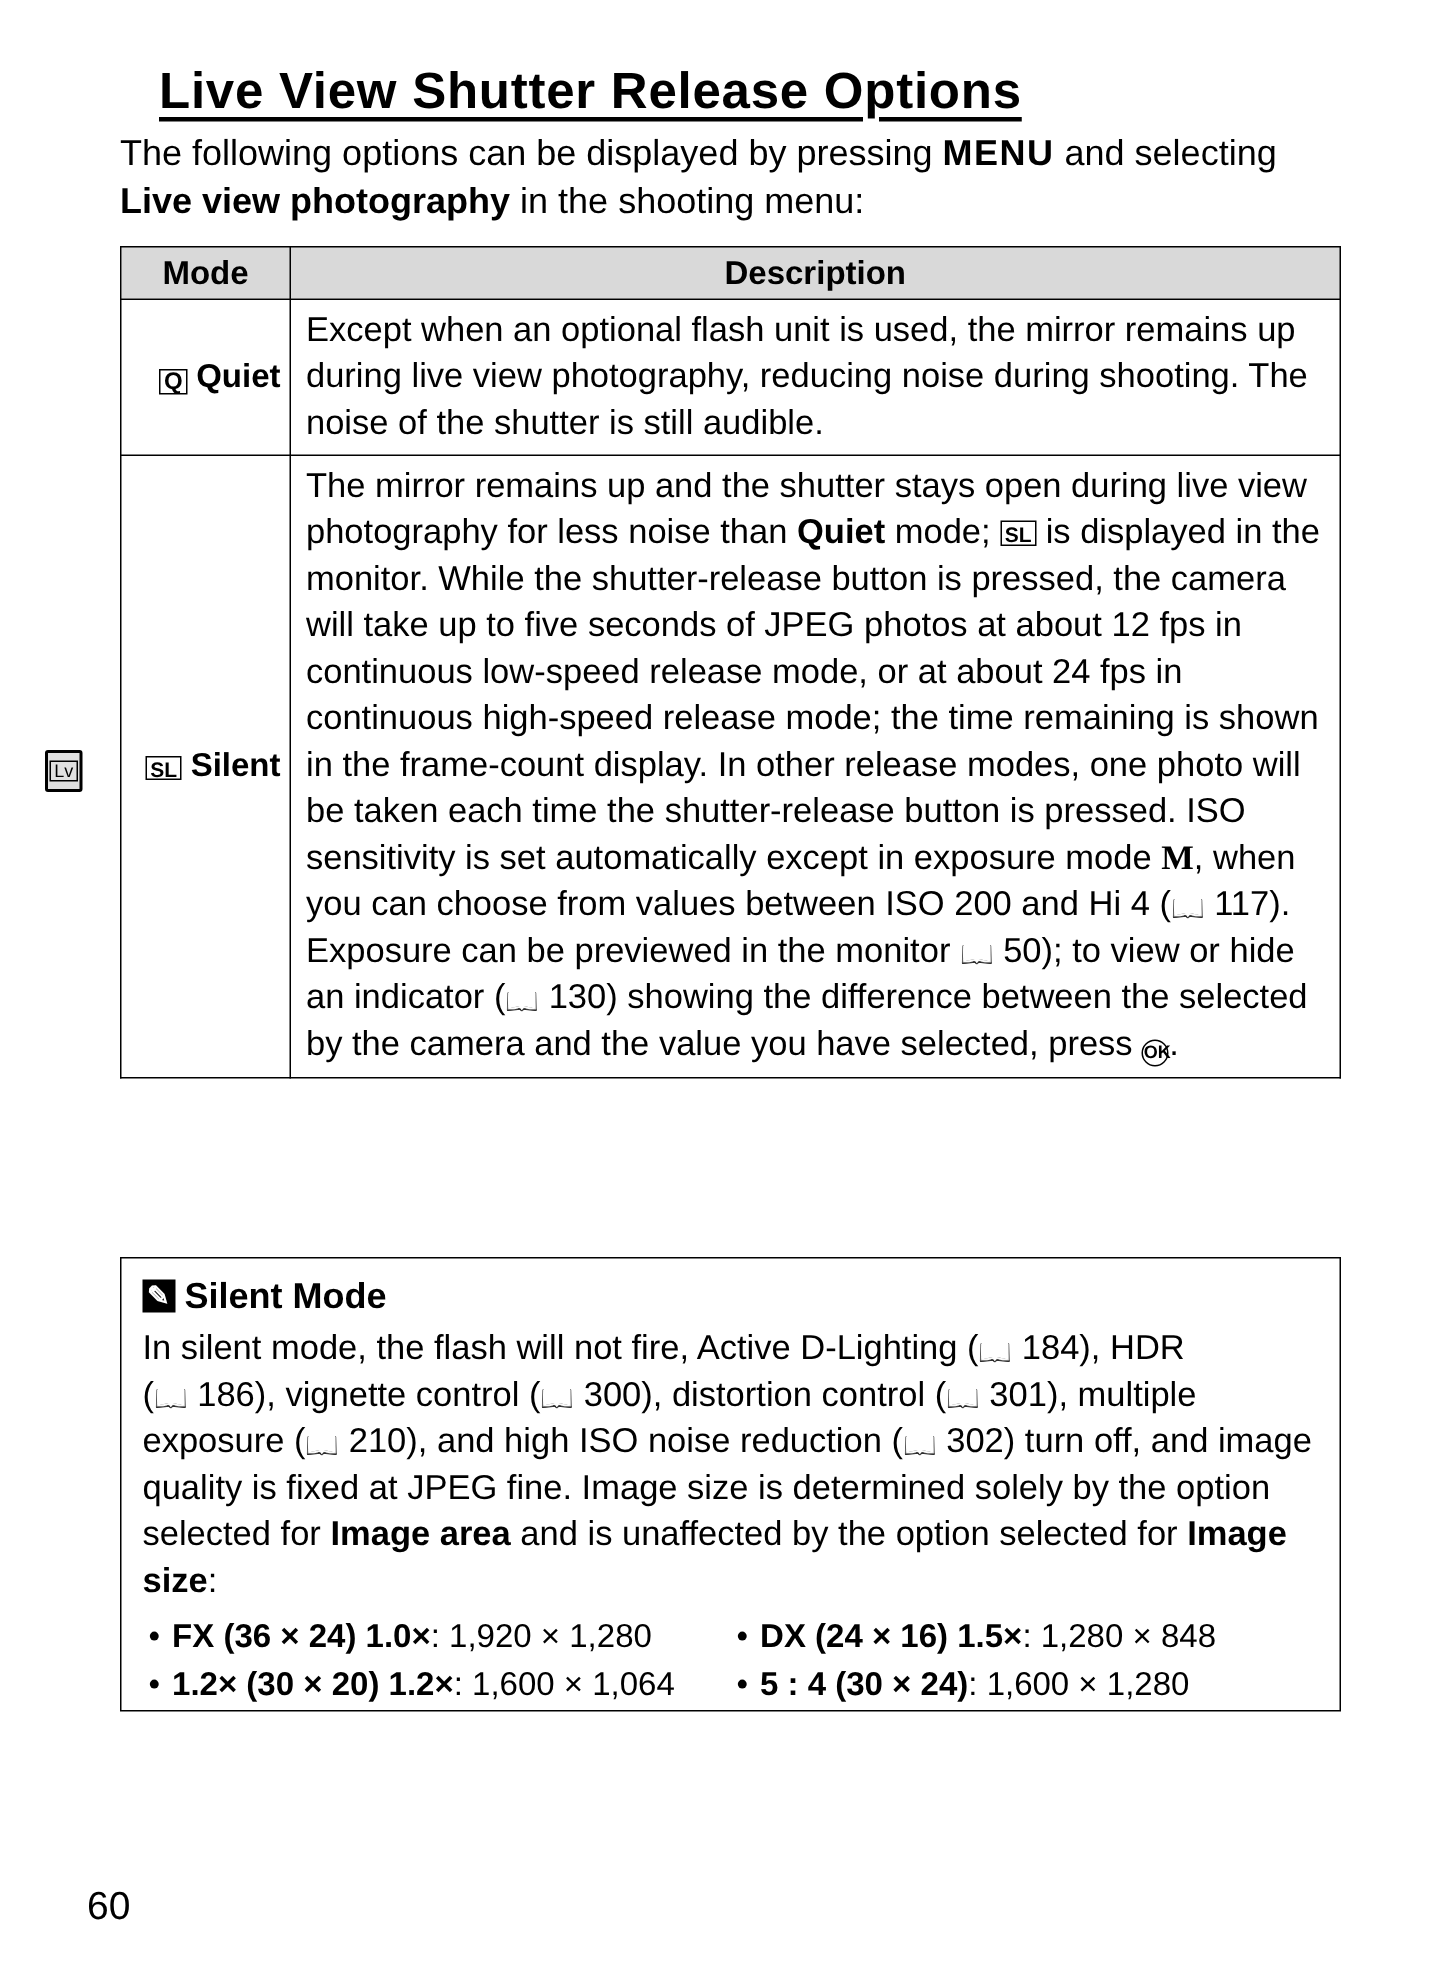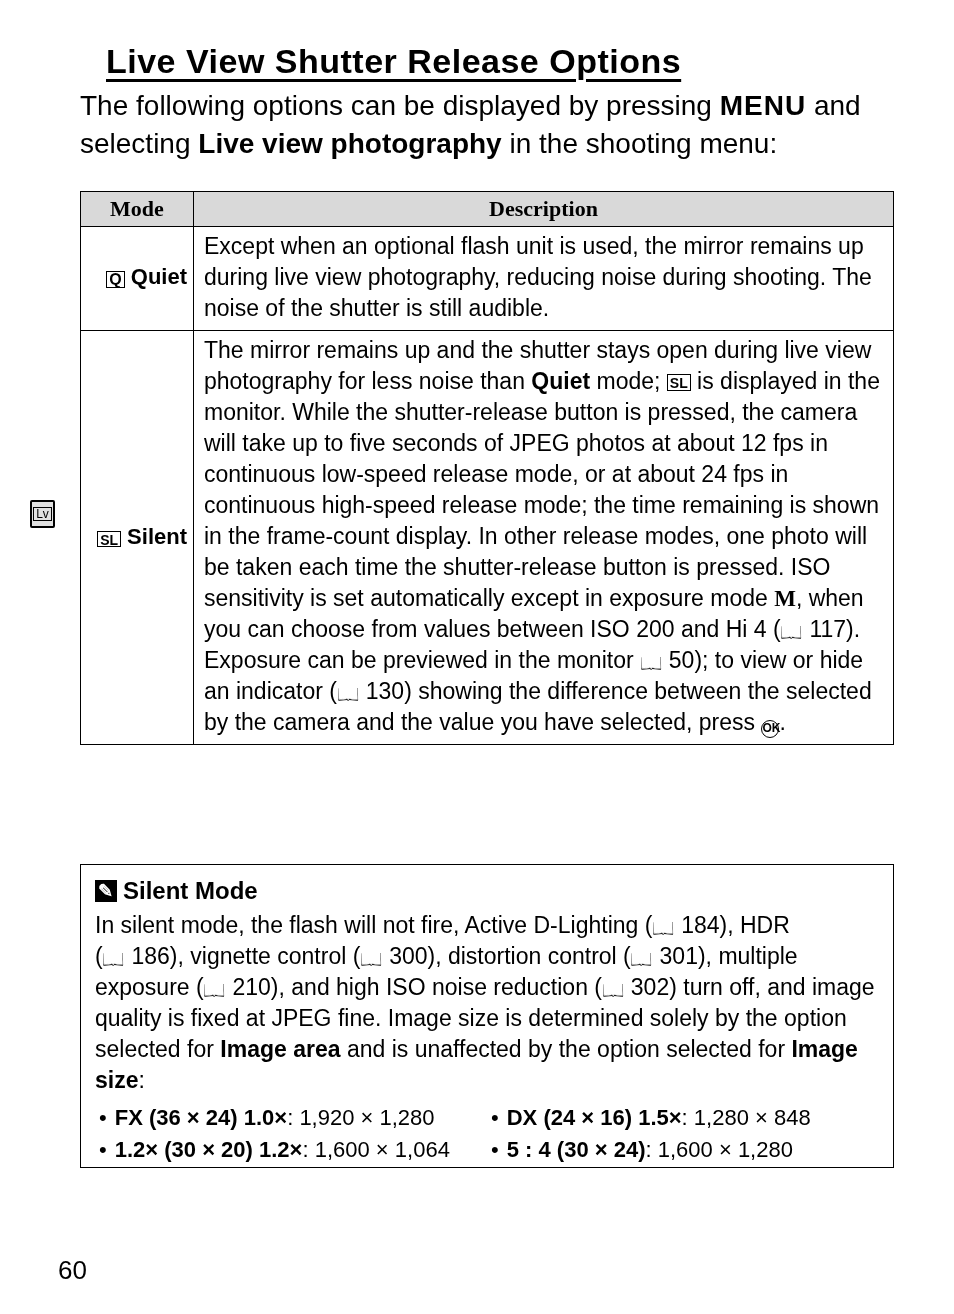--- a/index.html
+++ b/index.html
@@ -19,39 +19,39 @@
   h1.section-title {
     font-size: 34px;
     font-weight: 700;
     margin: 0 0 6px 26px;
     text-decoration: underline;
     text-underline-offset: 6px;
     text-decoration-thickness: 3px;
     letter-spacing: 0.5px;
   }
   .intro {
-    font-size: 28px;
+    font-size: 24px;
     line-height: 1.35;
-    margin: 0 0 28px 0;
+    margin: 0 0 12px 0;
   }
   .menu-word {
     font-family: "Arial Narrow", "Segoe UI", sans-serif;
     font-weight: 700;
     letter-spacing: 1px;
     font-stretch: condensed;
   }
   table.modes {
     width: 100%;
     border-collapse: collapse;
     font-size: 23px;
   }
   table.modes th {
     background: #d9d9d9;
     border: 1px solid #000;
-    font-family: Liberation Serif, serif;
+    font-family: Liberation Sans, sans-serif;
     font-weight: 700;
     padding: 4px 6px;
     font-size: 22px;
   }
   table.modes td {
     border: 1px solid #000;
     padding: 4px 10px 6px 10px;
     vertical-align: middle;
     line-height: 1.35;
   }

